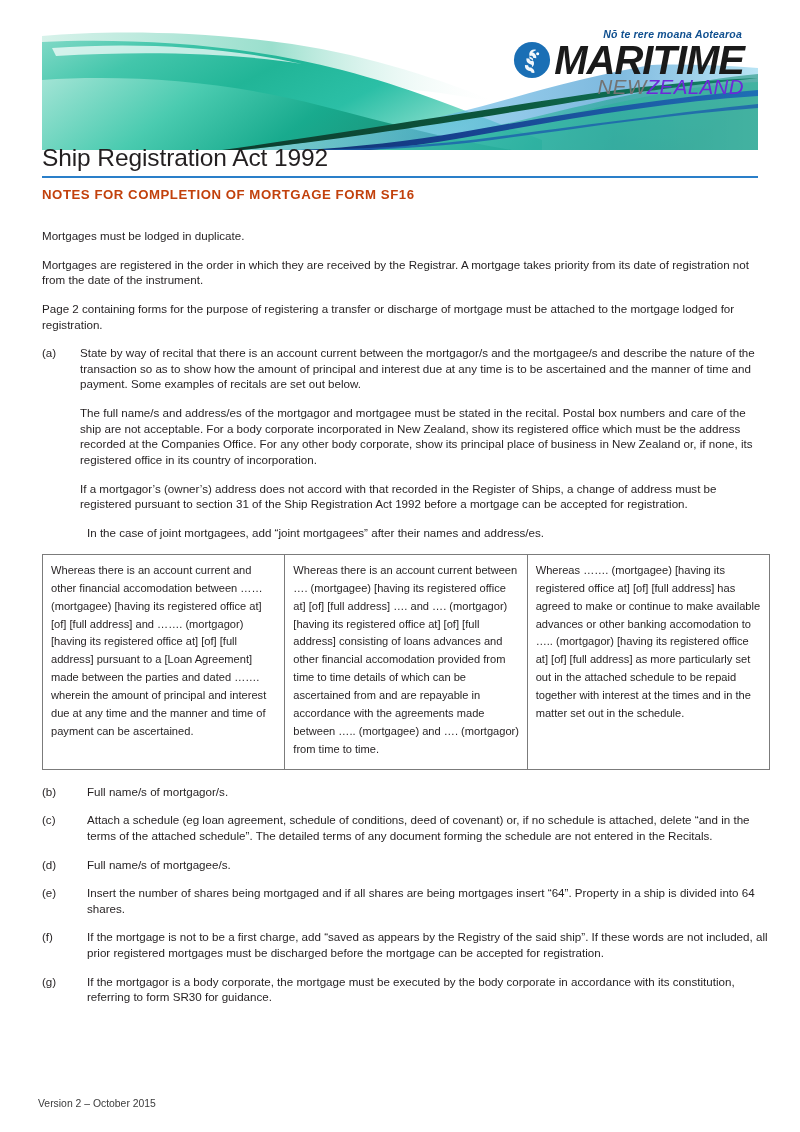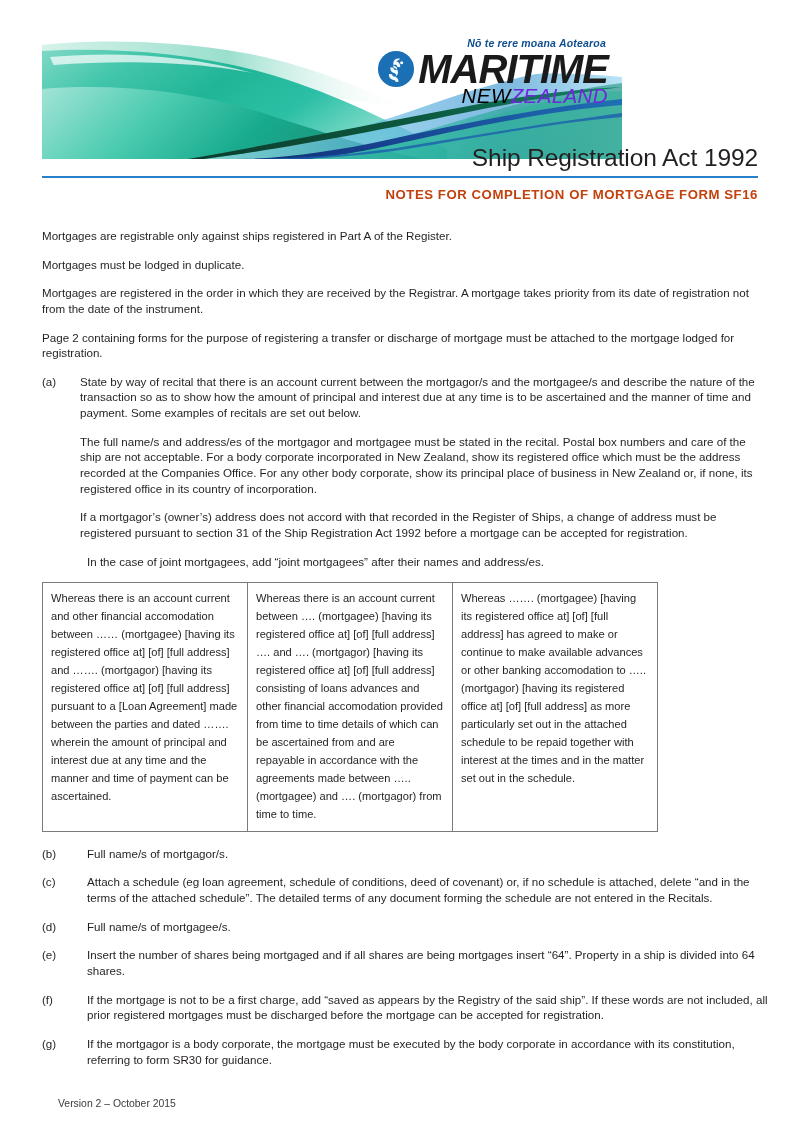--- a/index.html
+++ b/index.html
@@ -11,22 +11,22 @@
     font-family: "Liberation Sans", sans-serif;
     color: #231f20;
     position: relative;
     overflow: hidden;
   }
 
   
   .banner {
     position: absolute;
     left: 42px;
-    top: 37px;
-    width: 580px;
+    top: 28px;
+    width: 716px;
     height: 122px;
   }
   .banner svg { display: block; width: 100%; height: 100%; }
 
   .logo-block {
     position: absolute;
     right: 14px;
     top: 0px;
     text-align: right;
     z-index: 5;
@@ -63,30 +63,29 @@
     text-align: right;
     white-space: nowrap;
   }
   .sub-new, .sub-zealand {
     font-family: "Liberation Sans", sans-serif;
     font-weight: normal;
     font-style: italic;
     font-size: 20.5px;
     letter-spacing: .4px;
   }
-  .sub-new { color: #000000; }
+  .sub-new { color: #737373; }
   .sub-zealand { color: #6d28d9; }
 
   
   .title-wrap {
     position: absolute;
     left: 42px;
     top: 142px;
     width: 716px;
-    text-align: right;
   }
   .doc-title {
     font-size: 24.5px;
     font-weight: normal;
     color: #231f20;
     margin: 0;
     padding: 2px 0 4px 0;
     letter-spacing: -.1px;
   }
   .title-rule {
@@ -136,40 +135,40 @@
   .section-head {
     font-size: 15.5px;
     font-weight: bold;
     color: #231f20;
     margin: 20px 0 9px 0;
   }
 
   
   table.recitals {
     border-collapse: collapse;
-    width: 616px;
+    width: 728px;
     table-layout: fixed;
     margin: 0 14px 14px 0;
   }
   table.recitals td {
     border: 1px solid #7b7b7b;
     vertical-align: top;
     padding: 7px 7px 7px 8px;
     font-size: 11.1px;
     line-height: 1.62;
     width: 33.333%;
     height: 215px;
   }
 
   .list-after { margin-top: 2px; }
 
   
   .footer {
     position: absolute;
-    left: 58px;
+    left: 38px;
     top: 1098px;
     font-size: 10.4px;
     color: #3b3b3b;
   }
 </style>
 </head>
 <body>
 
 <div class="banner">
   <svg viewBox="0 0 716 122" preserveAspectRatio="none">
@@ -252,21 +251,20 @@
 </div>
 
 <div class="title-wrap">
   <h1 class="doc-title">Ship Registration Act 1992</h1>
   <div class="title-rule"></div>
   <div class="doc-subtitle">NOTES FOR COMPLETION OF MORTGAGE FORM SF16</div>
 </div>
 
 <div class="content">
 
-  <p class="para">Mortgages are registrable only against ships registered in Part A of the Register.</p>
   <p class="para">Mortgages must be lodged in duplicate.</p>
   <p class="para">Mortgages are registered in the order in which they are received by the Registrar.  A mortgage takes priority from its date of registration not from the date of the instrument.</p>
   <p class="para">Page 2 containing forms for the purpose of registering a transfer or discharge of mortgage must be attached to the mortgage lodged for registration.</p>
 
   <div class="listitem">
     <div class="marker">(a)</div>
     <div class="body">
       <p>State by way of recital that there is an account current between the mortgagor/s and the mortgagee/s and describe the nature of the transaction so as to show how the amount of principal and interest due at any time is to be ascertained and the manner of time and payment. Some examples of recitals are set out below.</p>
       <p>The full name/s and address/es of the mortgagor and mortgagee must be stated in the recital. Postal box numbers and care of the ship are not acceptable. For a body corporate incorporated in New Zealand, show its registered office which must be the address recorded at the Companies Office. For any other body corporate, show its principal place of business in New Zealand or, if none, its registered office in its country of incorporation.</p>
       <p>If a mortgagor’s (owner’s) address does not accord with that recorded in the Register of Ships, a change of address must be registered pursuant to section 31 of the Ship Registration Act 1992 before a mortgage can be accepted for registration.</p>

